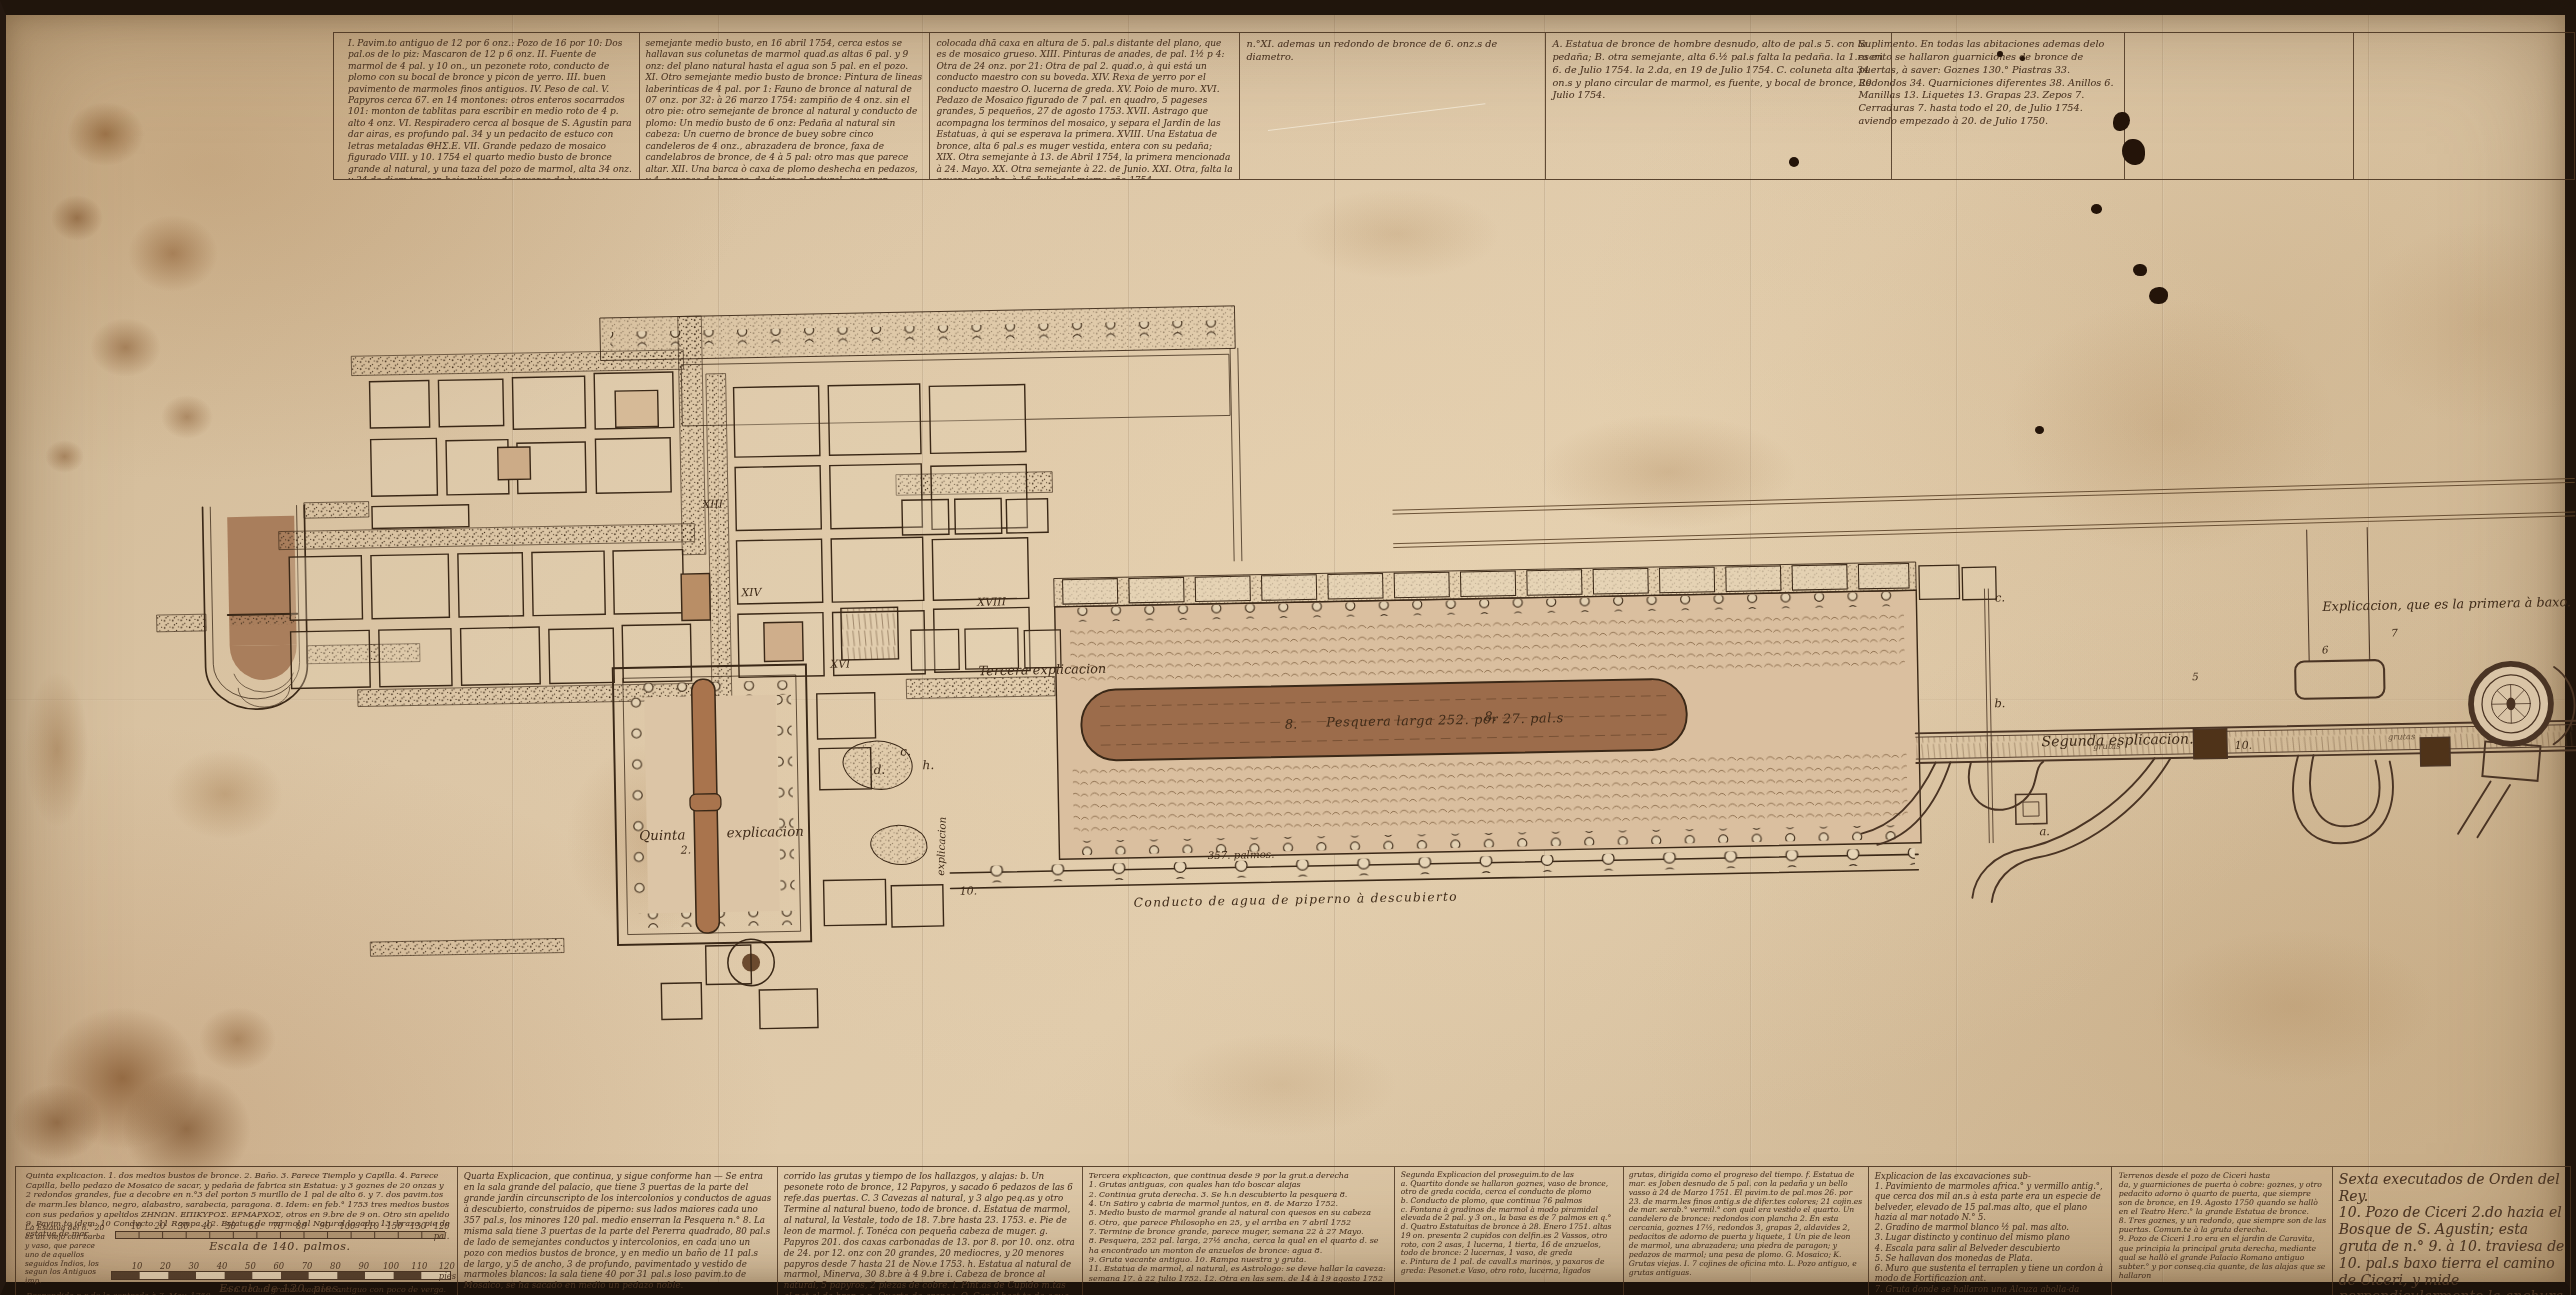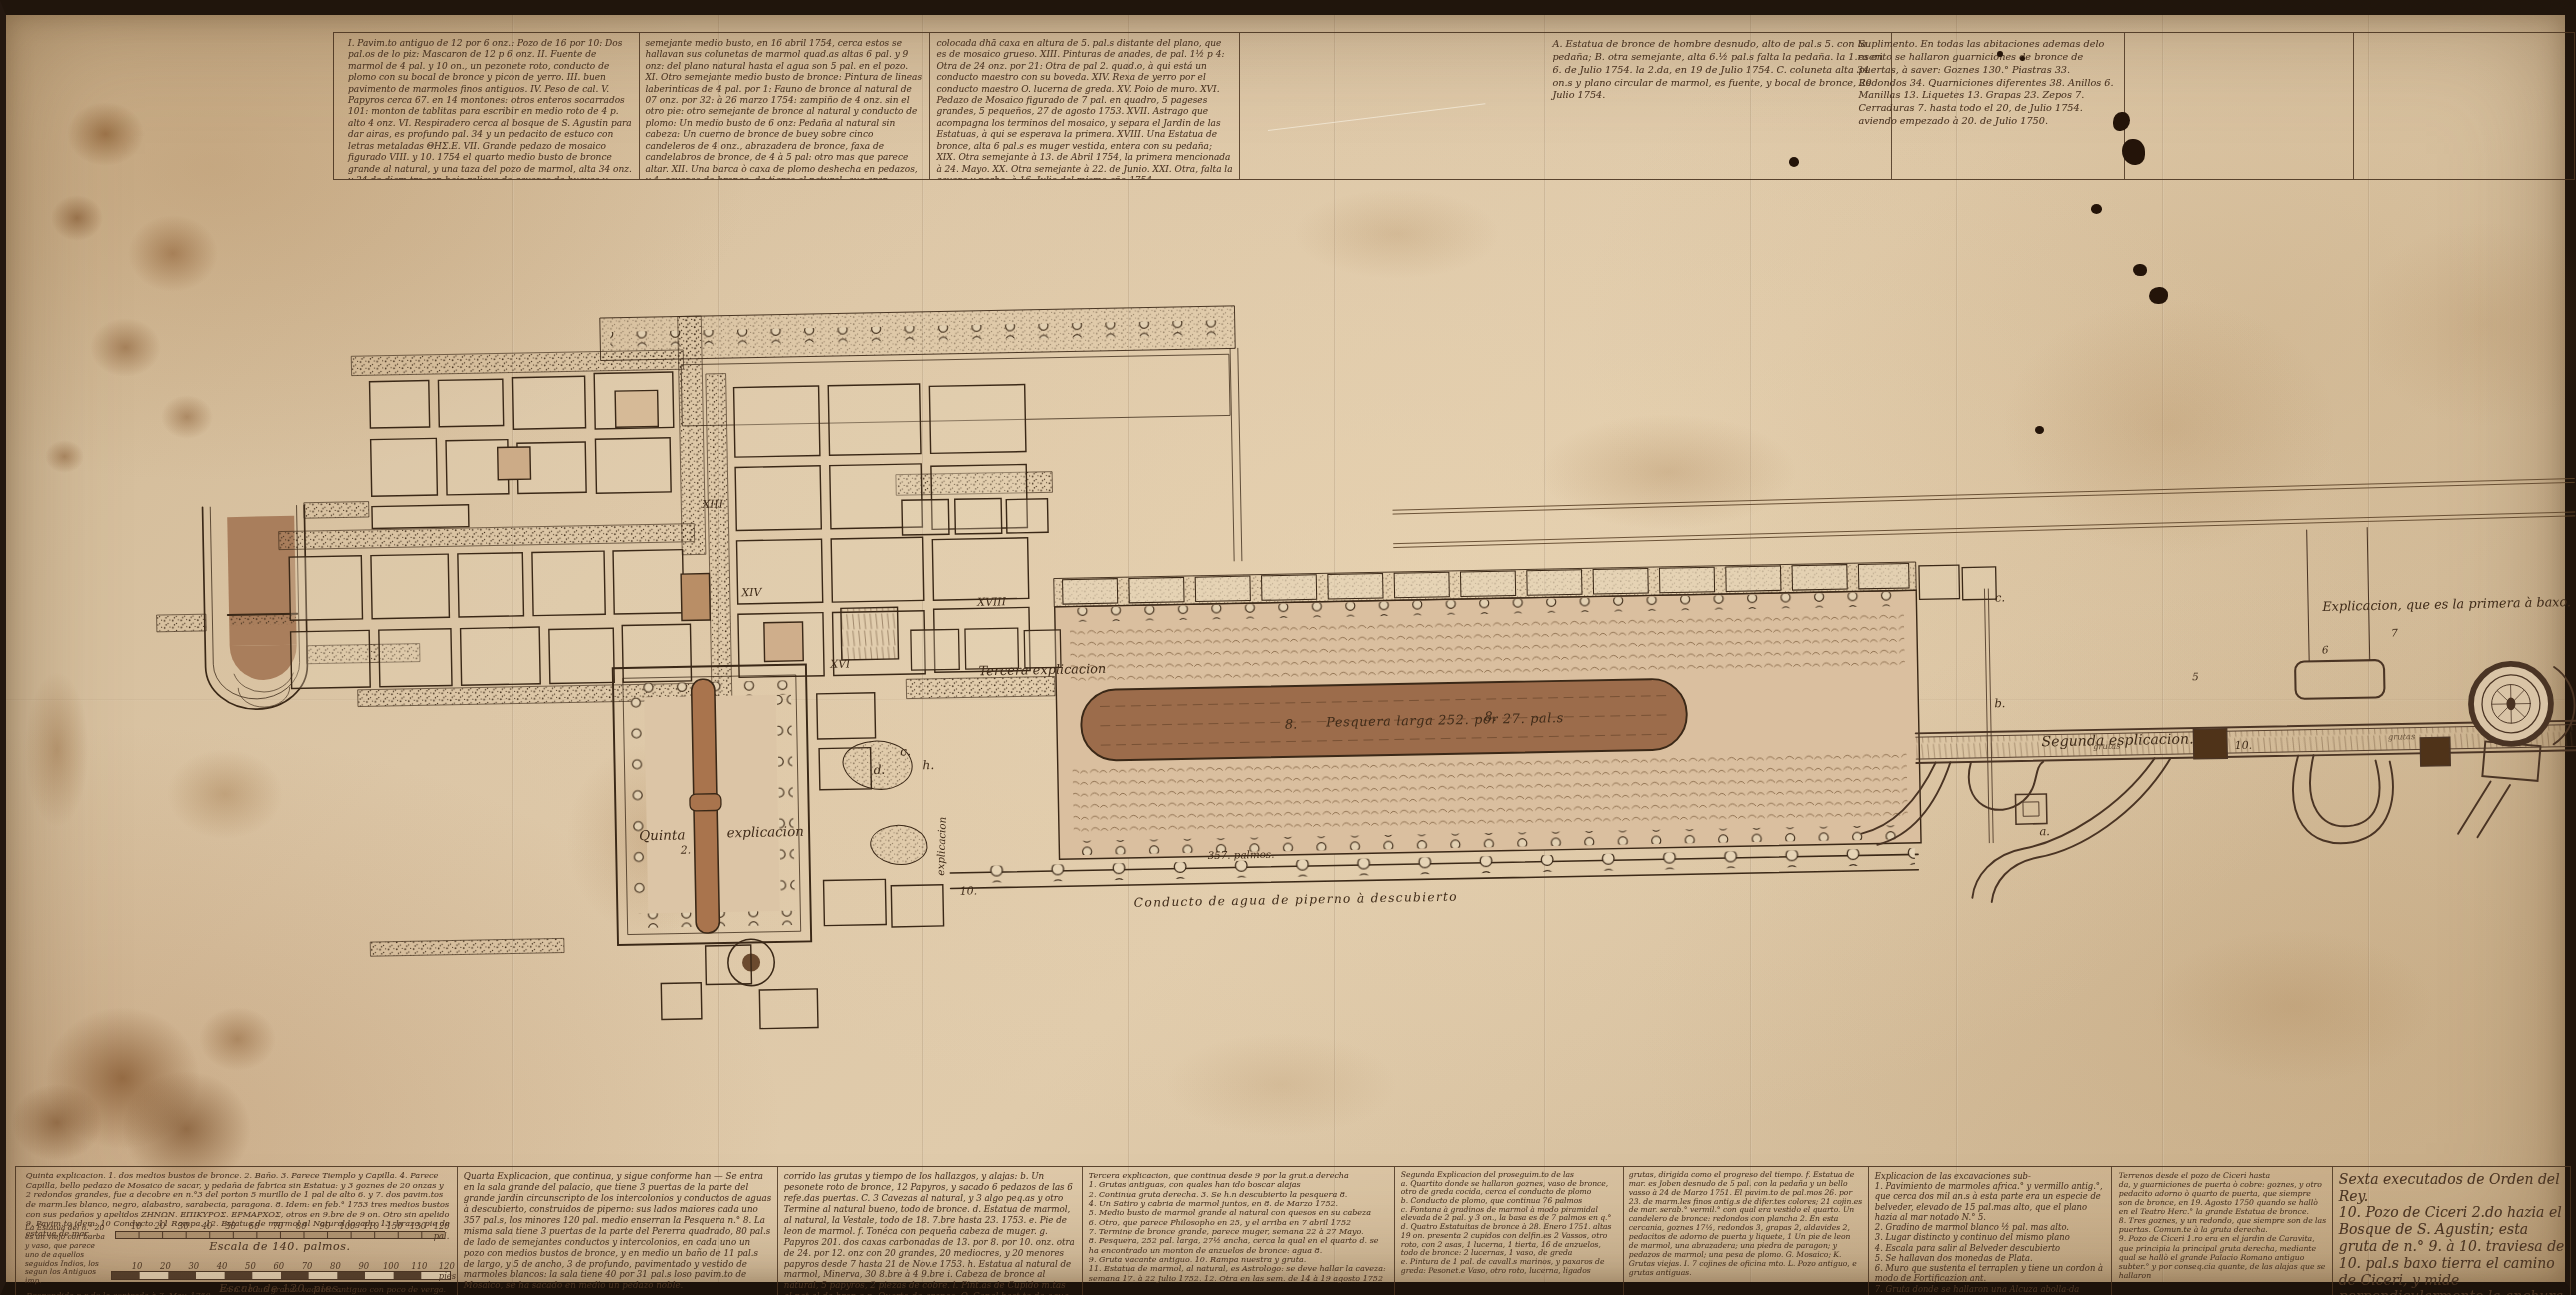--- a/index.html
+++ b/index.html
@@ -356,20 +356,23 @@
 
   <div class="panel z2" style="left:327px;top:16.7px;width:2242px;height:148px;border-left-width:1.3px;">
     <div class="cell" style="left:7.7px;width:298px">
       <div class="hand t14">I. Pavim.to antiguo de 12 por 6 onz.: Pozo de 16 por 10: Dos pal.os de lo piz: Mascaron de 12 p 6 onz. II. Fuente de marmol de 4 pal. y 10 on., un pezonete roto, conducto de plomo con su bocal de bronce y picon de yerro. III. buen pavimento de marmoles finos antiguos. IV. Peso de cal. V. Papyros cerca 67. en 14 montones: otros enteros socarrados 101: monton de tablitas para escribir en medio roto de 4 p. alto 4 onz. VI. Respiradero cerca al bosque de S. Agustin para dar airas, es profundo pal. 34 y un pedacito de estuco con letras metaladas ΘΗΣ.Ε. VII. Grande pedazo de mosaico figurado VIII. y 10. 1754 el quarto medio busto de bronce grande al natural, y una taza del pozo de marmol, alta 34 onz. y 24 de diam.tro con bajo relieve de cavezas de bueyes y flores. IX. otro semejante medio busto a 10 abril 1754: vaso roto de bronce, conducto de plomo. X. Otro</div>
     </div>
     <div class="cell" style="left:305px;width:291px">
       <div class="hand t14">semejante medio busto, en 16 abril 1754, cerca estos se hallavan sus colunetas de marmol quad.as altas 6 pal. y 9 onz: del plano natural hasta el agua son 5 pal. en el pozo. XI. Otro semejante medio busto de bronce: Pintura de lineas laberinticas de 4 pal. por 1: Fauno de bronce al natural de 07 onz. por 32: à 26 marzo 1754: zampiño de 4 onz. sin el otro pie: otro semejante de bronce al natural y conducto de plomo: Un medio busto de 6 onz: Pedaña al natural sin cabeza: Un cuerno de bronce de buey sobre cinco candeleros de 4 onz., abrazadera de bronce, faxa de candelabros de bronce, de 4 à 5 pal: otro mas que parece altar. XII. Una barca ò caxa de plomo deshecha en pedazos, y 4. cavezas de bronce, de tigres al natural, que eran encaxadas al mismo plomo, que estava en este mismo hecho</div>
     </div>
     <div class="cell" style="left:596px;width:310px">
       <div class="hand t14">colocada dhā caxa en altura de 5. pal.s distante del plano, que es de mosaico grueso. XIII. Pinturas de anades, de pal. 1½ p 4: Otra de 24 onz. por 21: Otra de pal 2. quad.o, à qui está un conducto maestro con su boveda. XIV. Rexa de yerro por el conducto maestro O. lucerna de greda. XV. Poio de muro. XVI. Pedazo de Mosaico figurado de 7 pal. en quadro, 5 pageses grandes, 5 pequeños, 27 de agosto 1753. XVII. Astrago que acompagna los terminos del mosaico, y separa el Jardin de las Estatuas, à qui se esperava la primera. XVIII. Una Estatua de bronce, alta 6 pal.s es muger vestida, entera con su pedaña; XIX. Otra semejante à 13. de Abril 1754, la primera mencionada à 24. Mayo. XX. Otra semejante à 22. de Junio. XXI. Otra, falta la caveza y pecho, à 16. Julio del mismo año 1754.</div>
+    </div>
+    <div class="cell" style="left:906px;width:306px">
+      <div class="hand t15">n.°XI. ademas un redondo de bronce de 6. onz.s de diametro.</div>
     </div>
     <div class="cell" style="left:1212px;width:346px">
       <div class="hand t15">A. Estatua de bronce de hombre desnudo, alto de pal.s 5. con la pedaña; B. otra semejante, alta 6.½ pal.s falta la pedaña. la 1.ra en 6. de Julio 1754. la 2.da, en 19 de Julio 1754. C. coluneta alta 34 on.s y plano circular de marmol, es fuente, y bocal de bronce, 20 Julio 1754.</div>
     </div>
     <div class="cell" style="left:1518px;width:273px">
       <div class="hand t15">Suplimento. En todas las abitaciones ademas delo escrito se hallaron guarniciones de bronce de puertas, à saver: Goznes 130.° Piastras 33. Redondos 34. Quarniciones diferentes 38. Anillos 6. Manillas 13. Liquetes 13. Grapas 23. Zepos 7. Cerraduras 7. hasta todo el 20, de Julio 1754. aviendo empezado à 20. de Julio 1750.</div>
     </div>
     <div class="cell" style="left:1791px;width:229px"></div>
     <div class="cell" style="left:2020px;width:222px;border-right:none"></div>
   </div>

